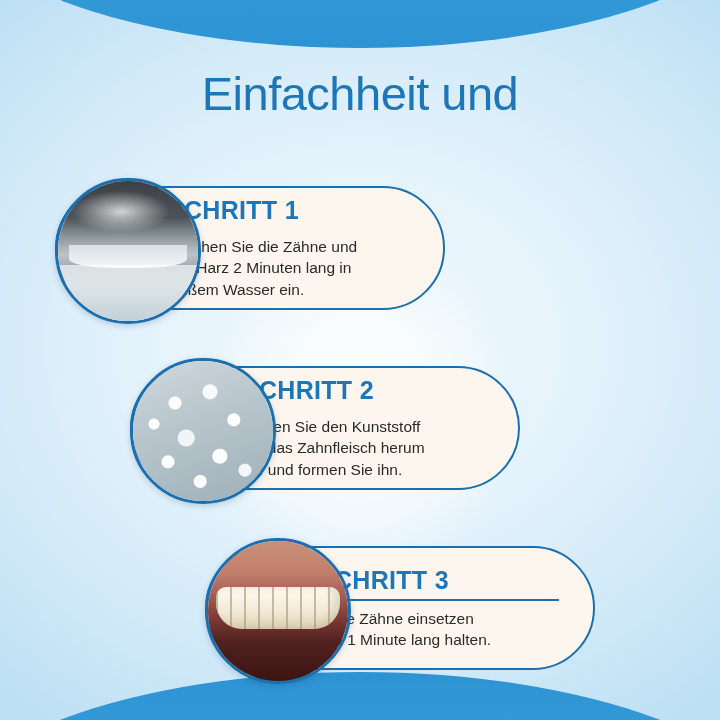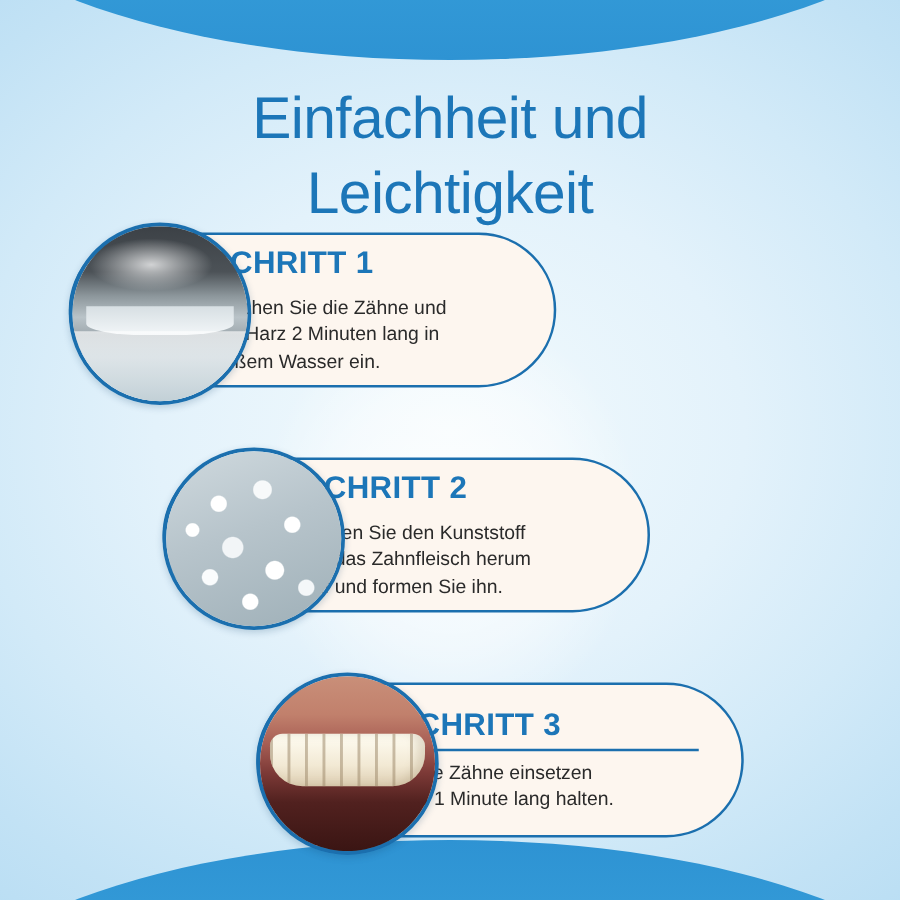--- a/index.html
+++ b/index.html
@@ -205,21 +205,20 @@
 <body>
 
 <div class="poster">
 
   <div class="band-top"></div>
   <div class="band-bottom"></div>
   <div class="glow"></div>
 
   <div class="title">
     <span class="title-line">Einfachheit und</span>
-    <span class="title-line">Leichtigkeit</span>
   </div>
 
   <div class="step step-1">
     <div class="card">
       <div class="card-inner">
         <div class="step-heading">SCHRITT 1</div>
         <div class="divider"></div>
         <div class="step-text">
           <span>Weichen Sie die Zähne und</span>
           <span>das Harz 2 Minuten lang in</span>

